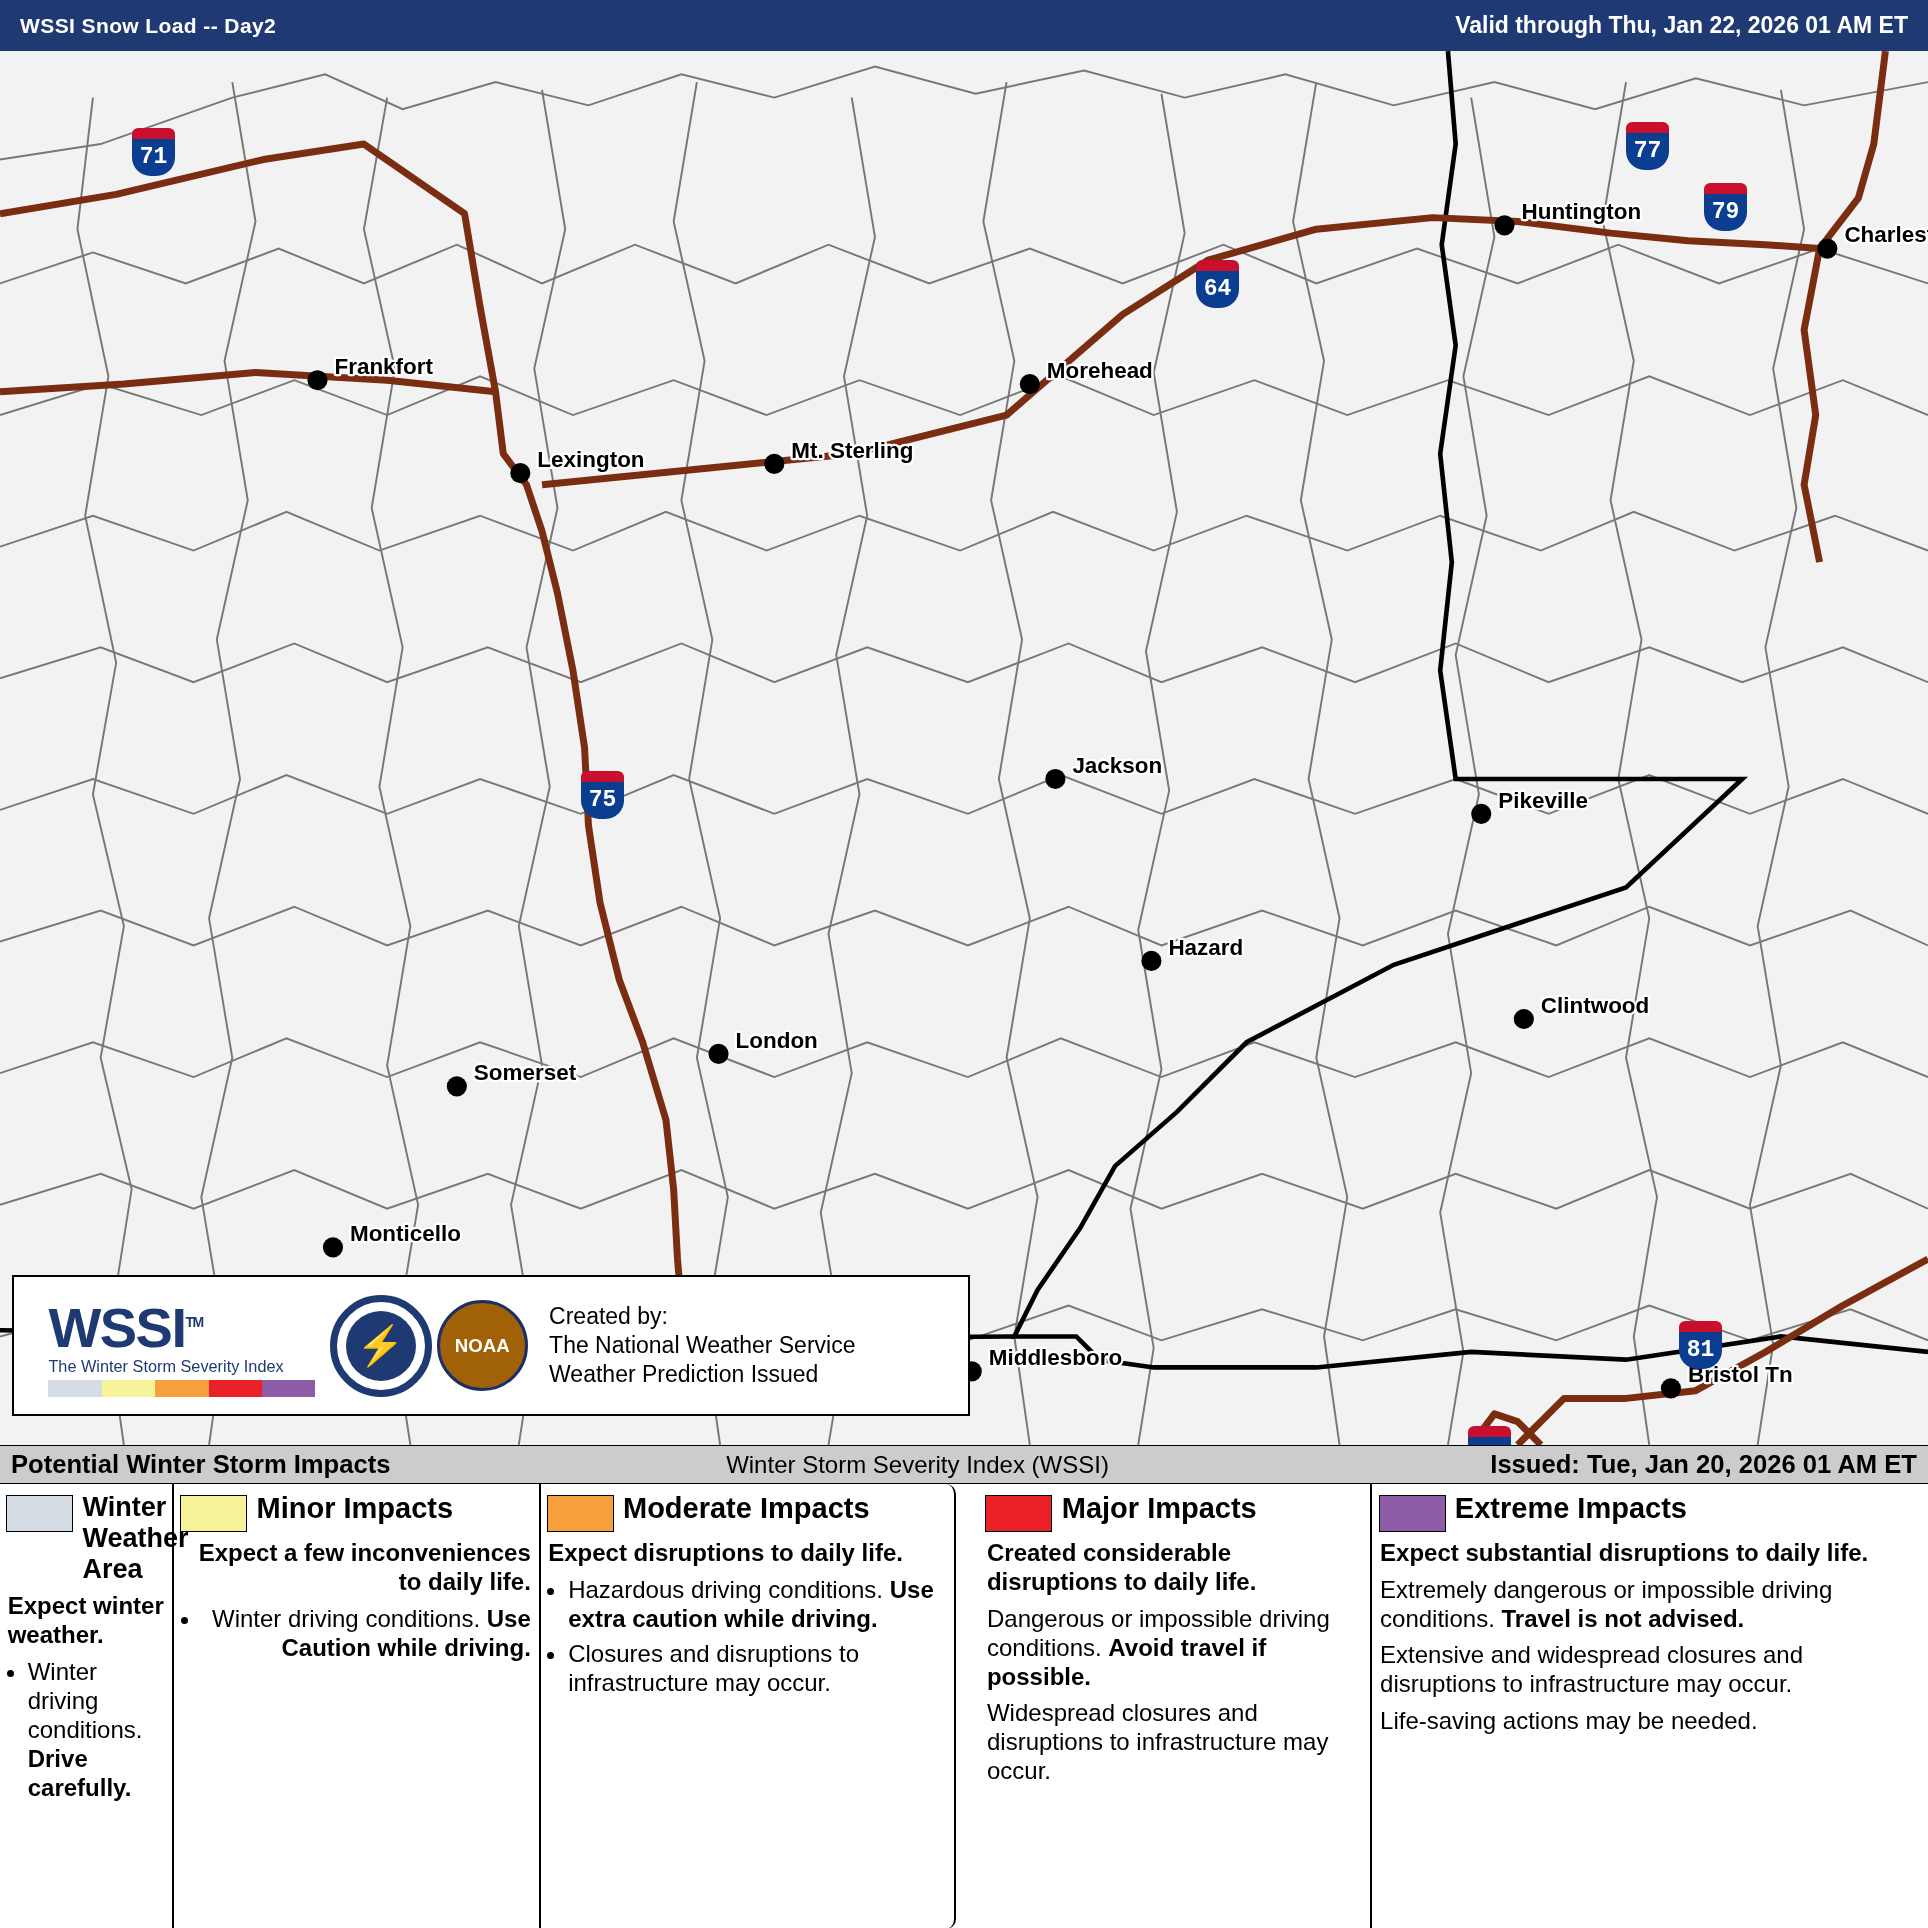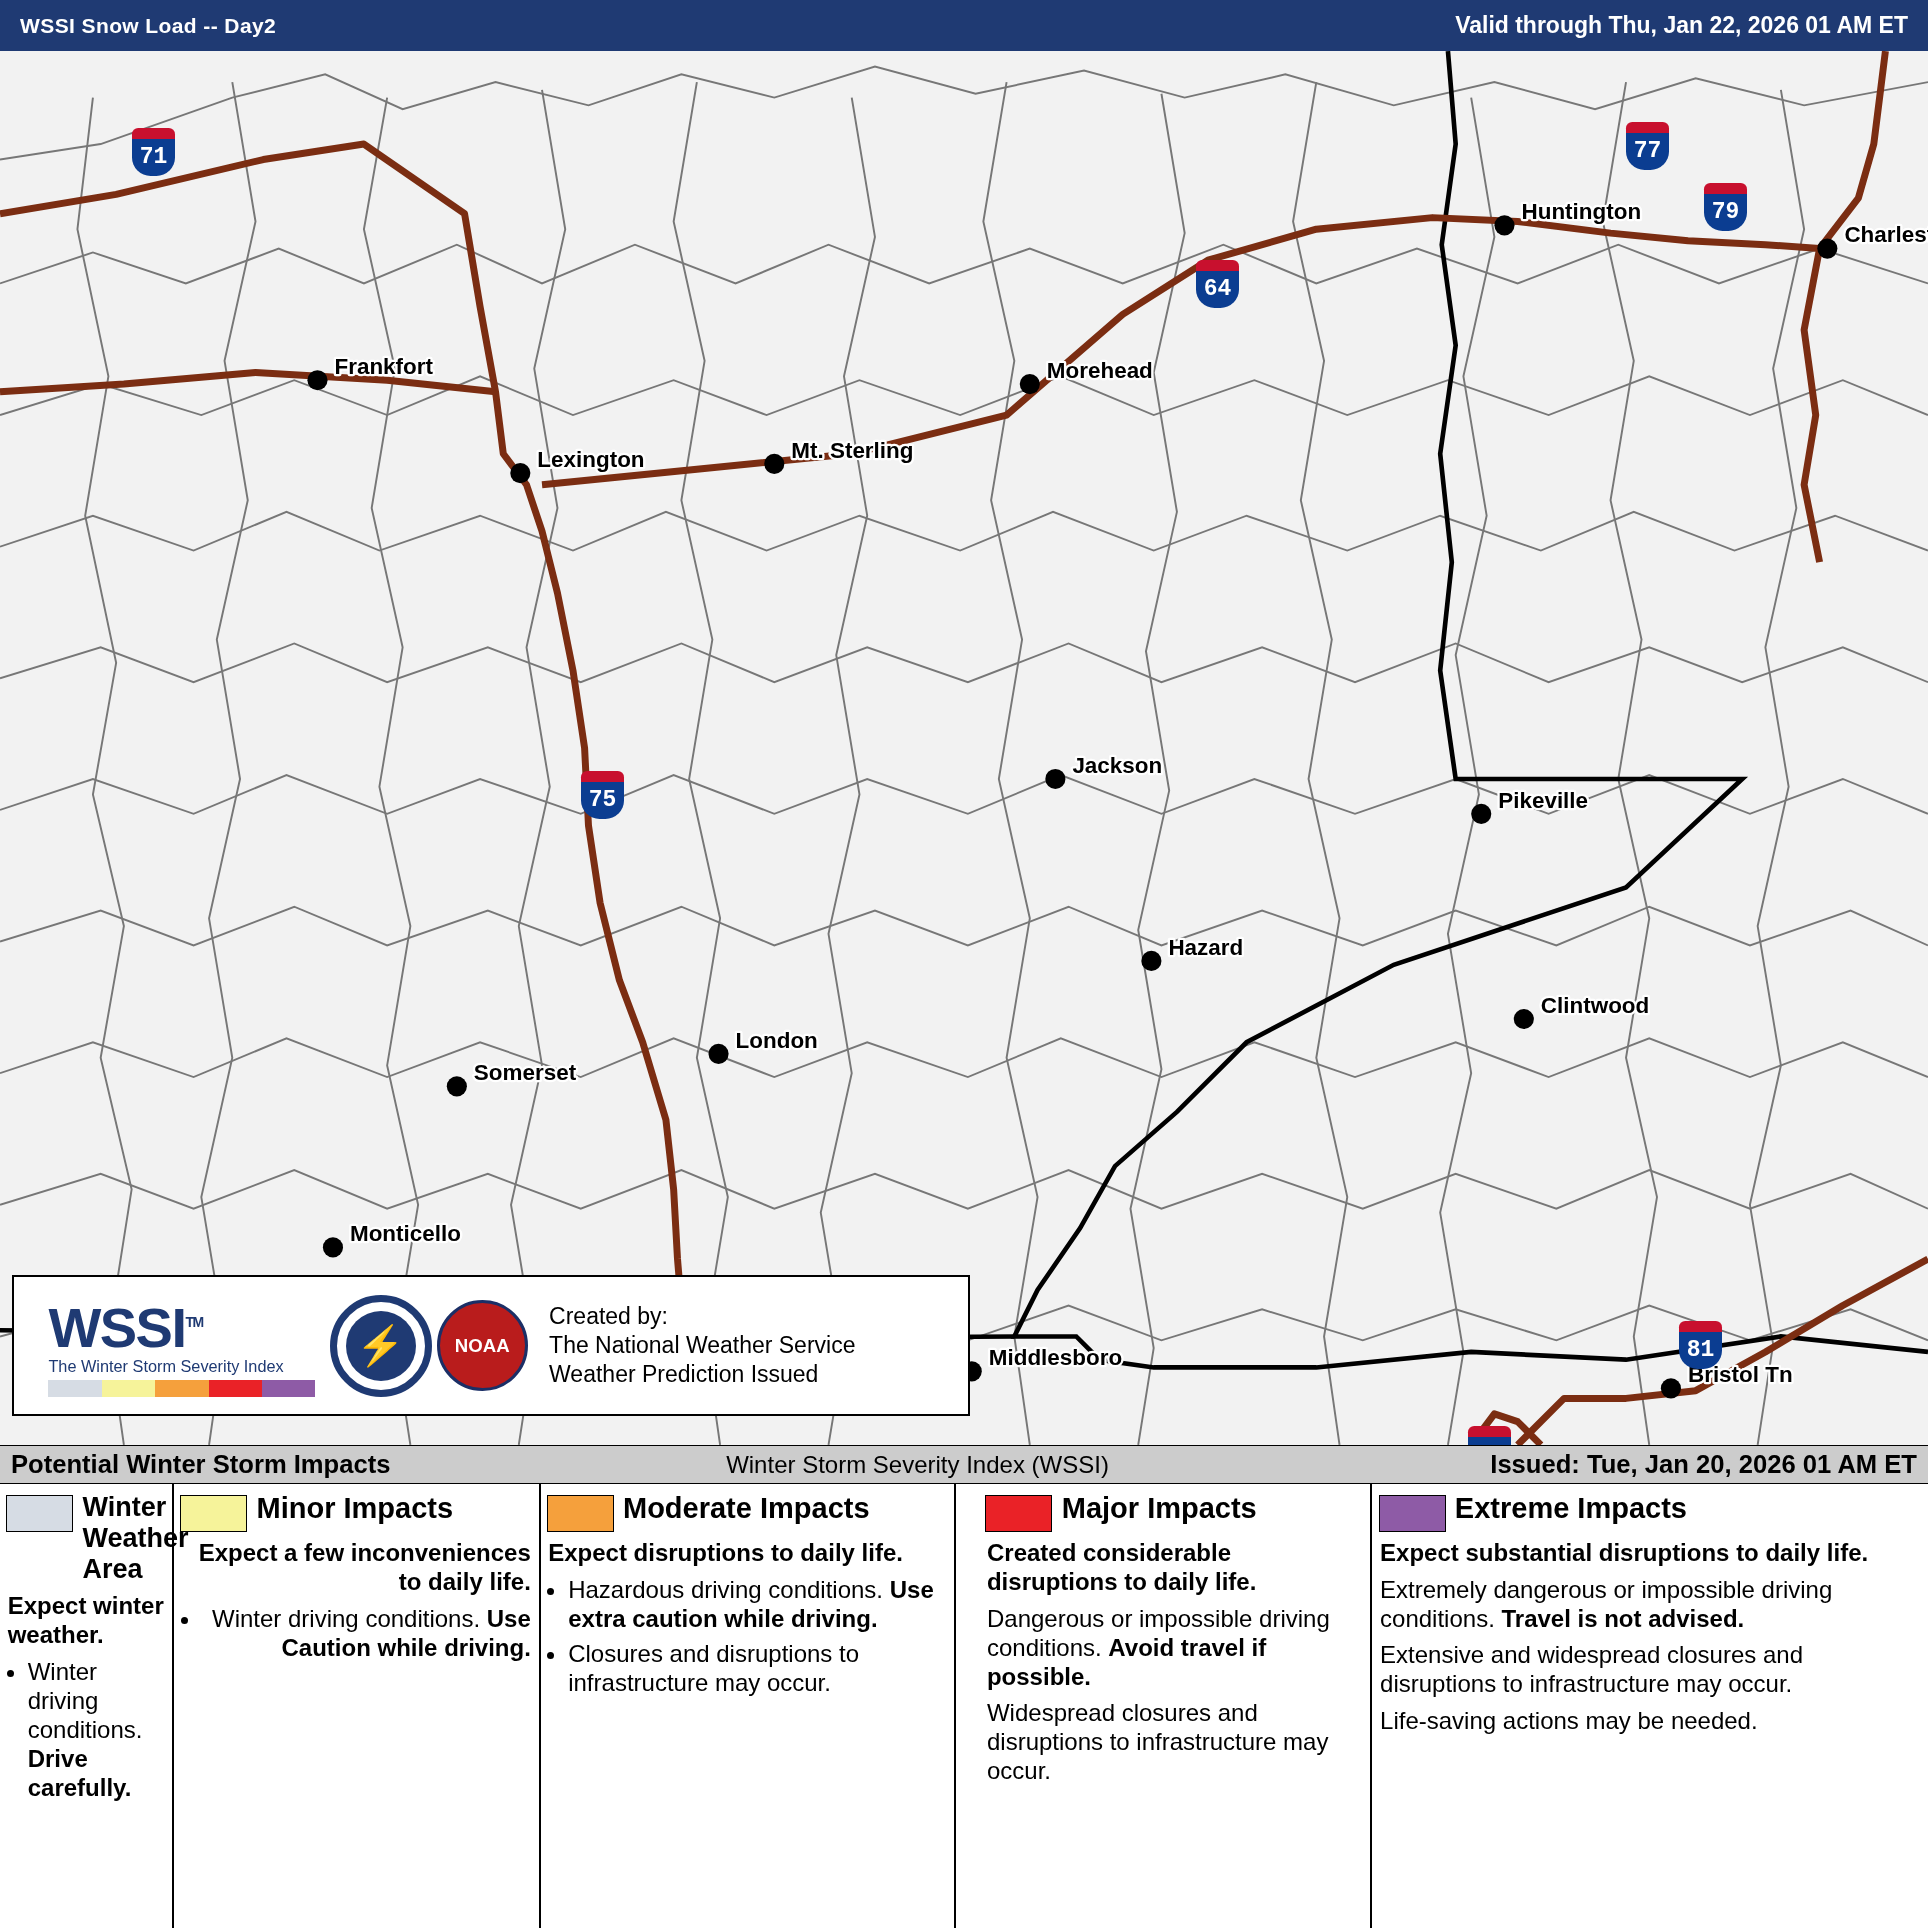--- a/index.html
+++ b/index.html
@@ -164,21 +164,21 @@
   }
   .seal-nws .bolt {
     position: absolute;
     left: 50%; top: 50%;
     transform: translate(-50%, -50%);
     font-size: 39px;
     color: #ffffff;
   }
   .seal-noaa {
     width: 91px; height: 91px;
-    background: #b91c1c;
+    background: #a16207;
     border: 3.9px solid #1b2f66;
     box-sizing: border-box;
     color: #ffffff;
     display: flex;
     align-items: center;
     justify-content: center;
     font-size: 18.6px;
     font-weight: bold;
   }
   #logo-box .created {
@@ -268,21 +268,21 @@
   .lg-body p.first { margin-top: 3.1px; }
   .lg-body ul {
     margin: 7.7px 0 0 0;
     padding-left: 20px;
   }
   .lg-body li { margin-bottom: 6.2px; }
   .lg-body b { font-weight: bold; }
 
   .col-0 { width: 174px; }
   .col-1 { width: 372px; text-align: right; }
-  .col-2 { width: 422px; }
+  .col-2 { width: 422px; border-radius: 10px; }
   .col-3 { width: 422px; padding-left: 23px; }
   .col-4 { width: 564px; }
 
   .col-0 .lg-head { flex-direction: row; }
   .col-0 .lg-title { font-size: 27px; line-height: 31px; }
 </style>
 </head>
 <body>
 
 <div id="header">

